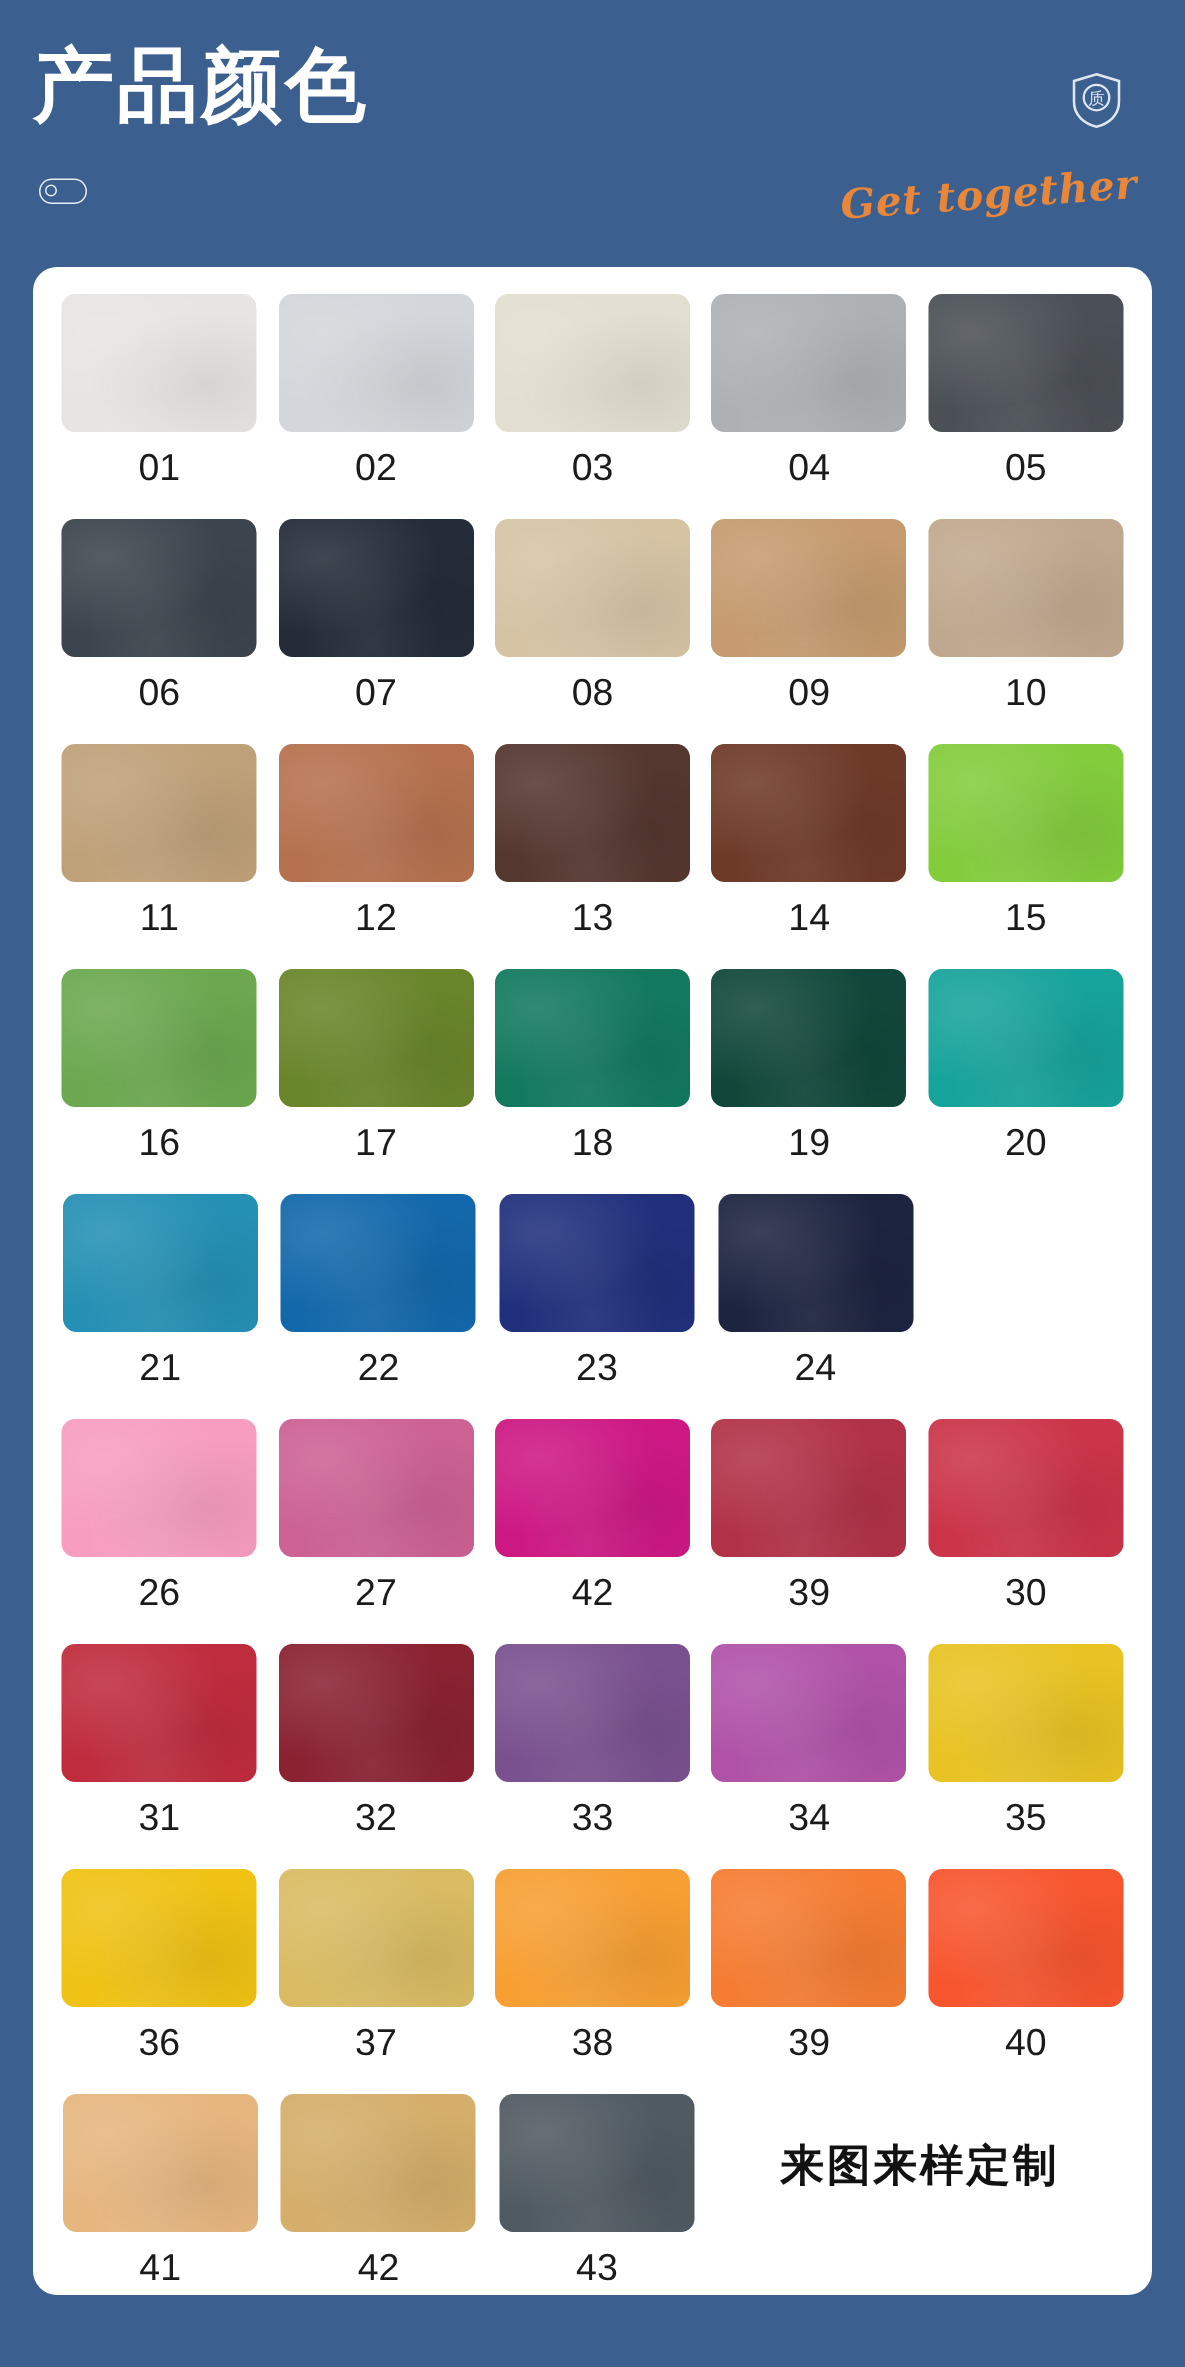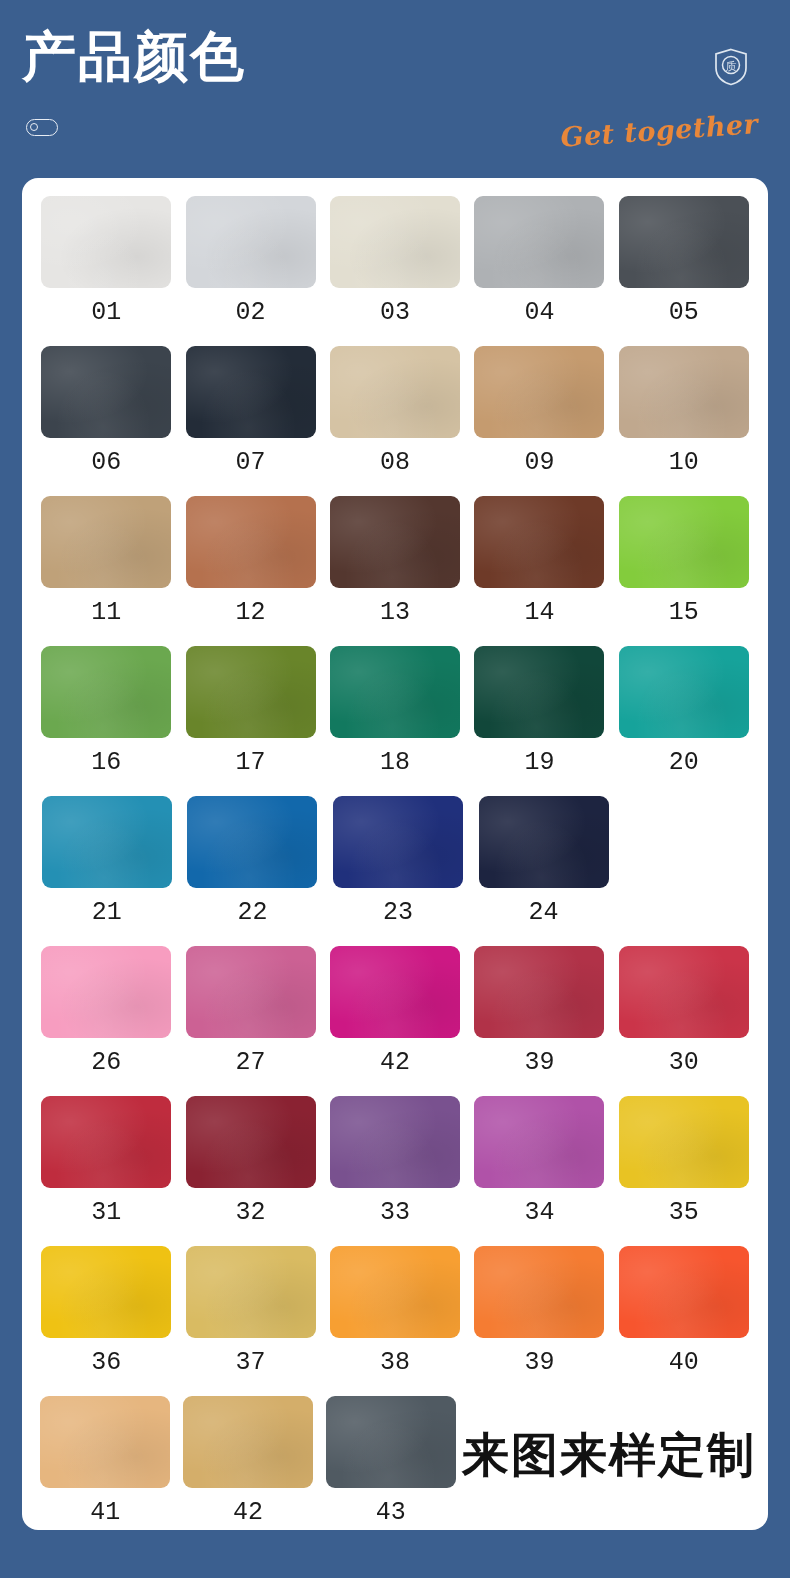--- a/index.html
+++ b/index.html
@@ -123,33 +123,33 @@
     background:
       radial-gradient(ellipse at 22% 28%, rgba(255,255,255,0.13), rgba(255,255,255,0) 55%),
       radial-gradient(ellipse at 74% 66%, rgba(0,0,0,0.07), rgba(0,0,0,0) 58%),
       radial-gradient(ellipse at 48% 88%, rgba(255,255,255,0.07), rgba(255,255,255,0) 50%);
     pointer-events: none;
   }
   .swatch-label {
     margin-top: 12px;
     font-size: 25px;
     color: #1b1b1b;
-    font-family: Liberation Mono, monospace;
+    font-family: Liberation Sans, sans-serif;
     line-height: 1;
     letter-spacing: 0px;
   }
 
   
   .custom-note {
     flex: 1;
     display: flex;
     align-items: flex-start;
     justify-content: center;
     padding-top: 28px;
-    font-size: 47px;
+    font-size: 29px;
     font-weight: bold;
     color: #121212;
     letter-spacing: 2px;
     font-family: Liberation Mono, monospace;
     white-space: nowrap;
     text-align: right;
   }
 </style>
 </head>
 <body>

